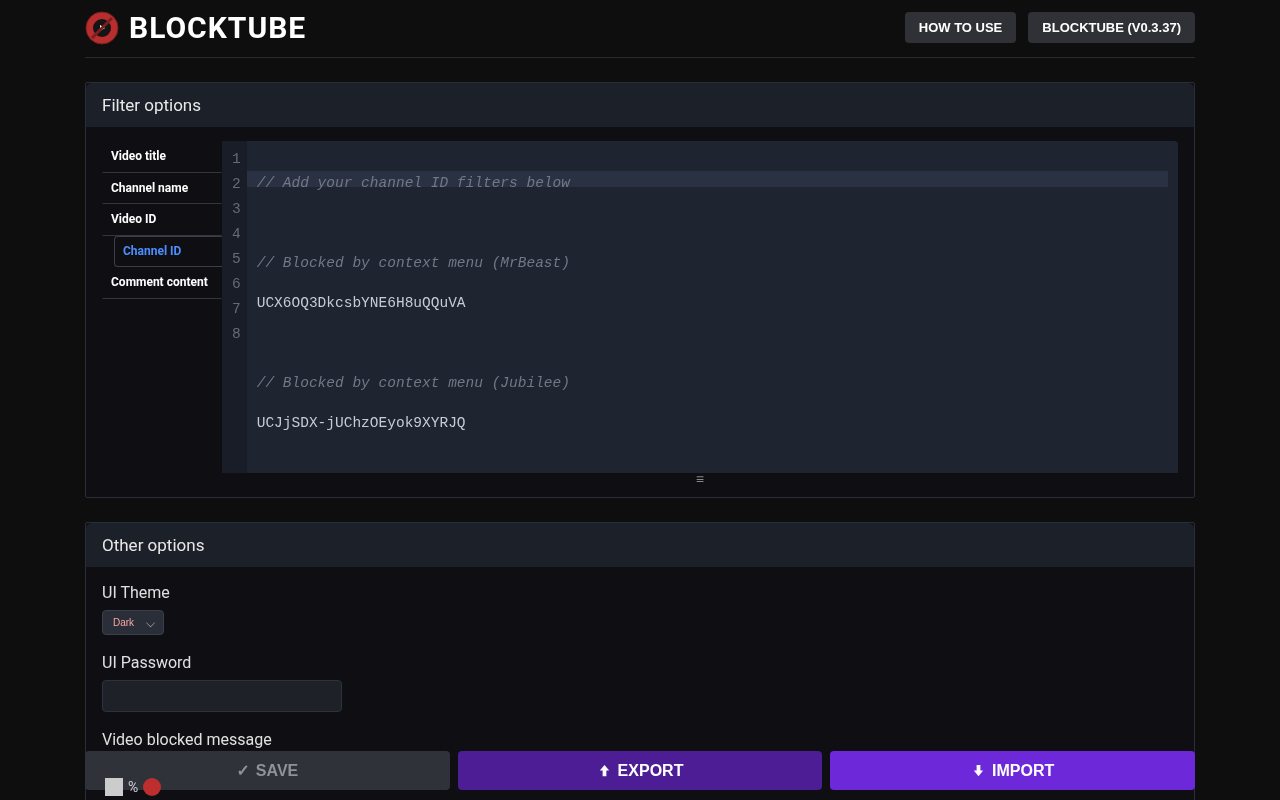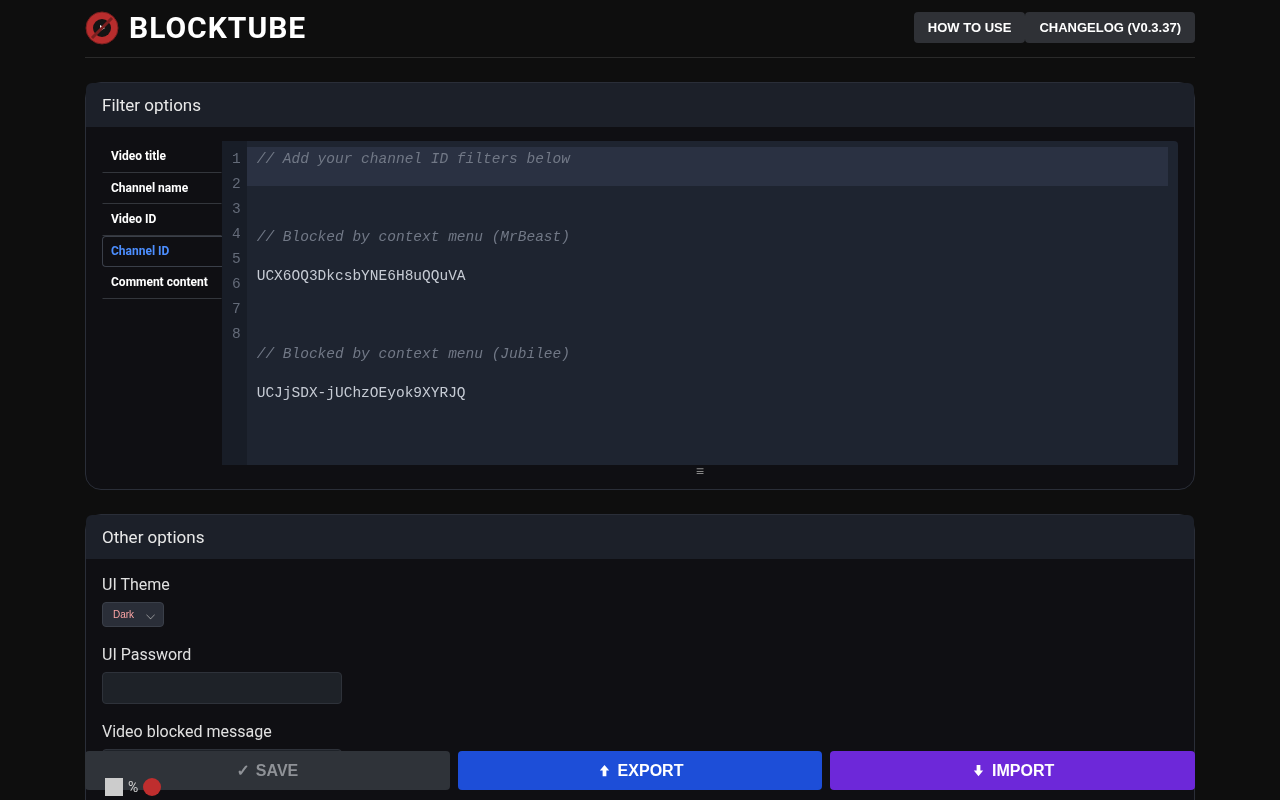--- a/index.html
+++ b/index.html
@@ -37,36 +37,36 @@
     display: inline-block;
   }
   .brand-name {
     font-size: 30px;
     font-weight: 700;
     letter-spacing: 1px;
     color: #fff;
   }
   .header-buttons {
     display: flex;
-    gap: 0;
+    gap: 12px;
   }
   .header-btn {
     background: #2f3136;
     color: #fff;
     border: none;
     padding: 8px 14px;
     font-size: 13px;
     font-weight: 700;
     border-radius: 4px;
     cursor: pointer;
   }
   .panel {
     background: #0f0f13;
     border: 1px solid #2a2e38;
-    border-radius: 16px;
+    border-radius: 2px;
     margin-bottom: 24px;
   }
   .panel-header {
     background: #1c2029;
     padding: 12px 16px;
     font-size: 17px;
     color: #e8e8e8;
     border-radius: 6px 6px 0 0;
   }
   .panel-body {
@@ -94,20 +94,21 @@
     line-height: 1.3;
   }
   .tab.active {
     border-left: 1px solid #3a3f49;
     border-top: 1px solid #3a3f49;
     border-bottom: 1px solid #3a3f49;
     border-right: none;
     color: #4c8eff;
     background: #0f0f13;
     border-radius: 4px 0 0 4px;
+    margin-left: 12px;
   }
   .editor {
     flex: 1;
     display: flex;
     background: #1e2430;
     border-radius: 0 4px 0 0;
     font-family: "SFMono-Regular", Consolas, "Liberation Mono", Menlo, monospace;
     font-size: 14.5px;
     line-height: 25px;
     position: relative;
@@ -120,21 +121,21 @@
     text-align: right;
     user-select: none;
     min-width: 22px;
   }
   .gutter div { height: 25px; }
   .code {
     padding: 6px 10px;
     flex: 1;
     color: #c6cbd4;
   }
-  .code div { height: 39px; white-space: pre; }
+  .code div { height: 16px; white-space: pre; margin-top: 24px; }
   .code .active-line {
     background: #2a3142;
     margin-left: -10px;
     padding-left: 10px;
     border-radius: 0;
   }
   .comment { color: #717886; font-style: italic; }
   .editor-drag {
     position: absolute;
     bottom: -14px;
@@ -203,21 +204,21 @@
     border: none;
     border-radius: 4px;
     cursor: pointer;
     display: flex;
     align-items: center;
     justify-content: center;
     gap: 6px;
     color: #fff;
   }
   .btn-save   { background: #2f3339; color: #8f9297; }
-  .btn-export { background: #1d4ed8; }
+  .btn-export { background: #4c1d95; }
   .btn-import { background: #6d28d9; }
   .icon-sm { width: 15px; height: 15px; display: inline-block; }
   .stray-fragment {
     position: fixed;
     left: 105px;
     bottom: 4px;
     color: #d0d0d0;
     font-size: 14px;
     display: flex;
     align-items: center;
@@ -242,21 +243,21 @@
           <circle cx="17" cy="17" r="16" fill="#b82d2d" stroke="#7a1f1f" stroke-width="1"></circle>
           <circle cx="17" cy="17" r="9" fill="#141414"></circle>
           <path d="M15 14 L20 17 L15 20 Z" fill="#fff"></path>
           <line x1="7" y1="27" x2="27" y2="7" stroke="#7a1f1f" stroke-width="3"></line>
         </svg>
       </span>
       <span class="brand-name">BLOCKTUBE</span>
     </div>
     <div class="header-buttons">
       <button class="header-btn">HOW TO USE</button>
-      <button class="header-btn">CHANGELOG (V0.3.37)</button>
+      <button class="header-btn">BLOCKTUBE (V0.3.37)</button>
     </div>
   </div>
 
   <div class="panel">
     <div class="panel-header">Filter options</div>
     <div class="filter-body">
       <div class="filter-layout">
         <div class="tabs" id="tabs">
             <div class="tab">Video title</div>
             <div class="tab">Channel name</div>

